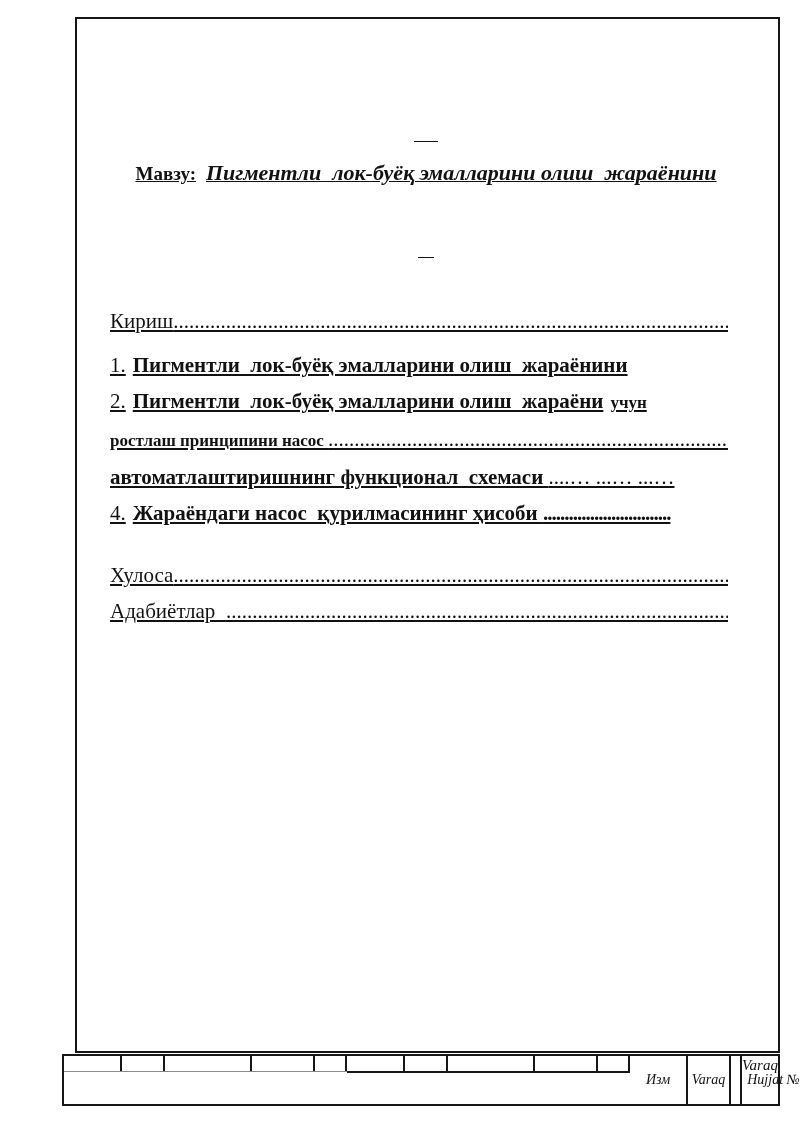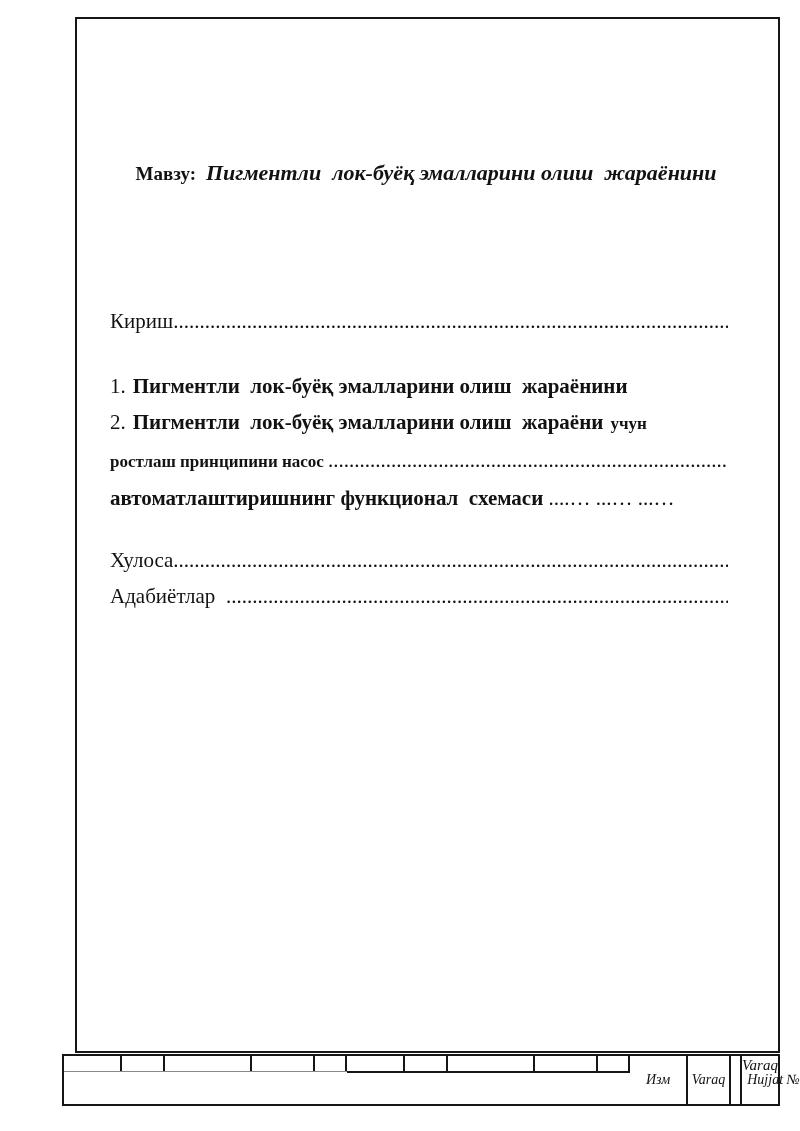--- a/index.html
+++ b/index.html
@@ -8,33 +8,34 @@
     font-family:"Liberation Serif","DejaVu Serif",serif;color:#121212;
     overflow:hidden;
   }
   .frame{
     position:absolute;left:75px;top:17px;width:705px;height:1036px;
     border:2px solid #161616;box-sizing:border-box;background:#fff;
   }
   .content{
     position:absolute;left:0;top:0;right:0;bottom:0;
     padding:59px 50px 4px 33px;
+    text-decoration:underline;
   }
   .title-block{
     text-align:center;line-height:38px;margin-left:14px;
     font-weight:bold;white-space:pre;
   }
   .title-label{font-size:19px;font-style:normal;margin-right:10px;}
   .title-italic{font-size:22px;font-style:italic;}
   .line{
     font-size:21px;line-height:36px;white-space:pre;
     max-width:622px;overflow:hidden;
   }
   .intro-line{margin-top:33px;}
-  .first-item{margin-top:29px;}
+  .first-item{margin-top:8px;}
   .concl-line{margin-top:26px;}
   .num{font-weight:normal;margin-right:7px;}
   .b{font-weight:bold;}
   .bs{font-weight:bold;font-size:17px;}
   .bs-sp{margin-left:7px;}
   .dots{font-weight:normal;}
   .dots-b{font-weight:bold;letter-spacing:-1px;}
   
   .stamp{
     position:absolute;left:62px;top:1054px;width:718px;height:52px;
@@ -68,20 +69,21 @@
 
     <div class="line intro-line"><span>Кириш</span><span class="dots">.............................................................................................................</span></div>
 
     <div class="line first-item"><span class="num">1.</span><span class="b">Пигментли  лок-буёқ эмалларини олиш  жараёнини</span></div>
 
     <div class="line"><span class="num">2.</span><span class="b">Пигментли  лок-буёқ эмалларини олиш  жараёни</span><span class="bs bs-sp">учун</span></div>
     <div class="line"><span class="bs">ростлаш принципини насос </span><span class="dots">...............................................................................................</span></div>
 
     <div class="line"><span class="b">автоматлаштиришнинг функционал  схемаси </span><span class="dots">....… ...… ...…</span></div>
 
+    <div class="line"><span class="num">4.</span><span class="b">Жараёндаги насос  қурилмасининг ҳисоби </span><span class="dots-b">..............................</span></div>
 
     <div class="line concl-line"><span>Хулоса</span><span class="dots">............................................................................................................</span></div>
     <div class="line"><span>Адабиётлар  </span><span class="dots">.....................................................................................................</span></div>
 
   </div>
 </div>
 
 <div class="stamp">
   <div class="stamp-left">
     <div class="s-row s-row1">

